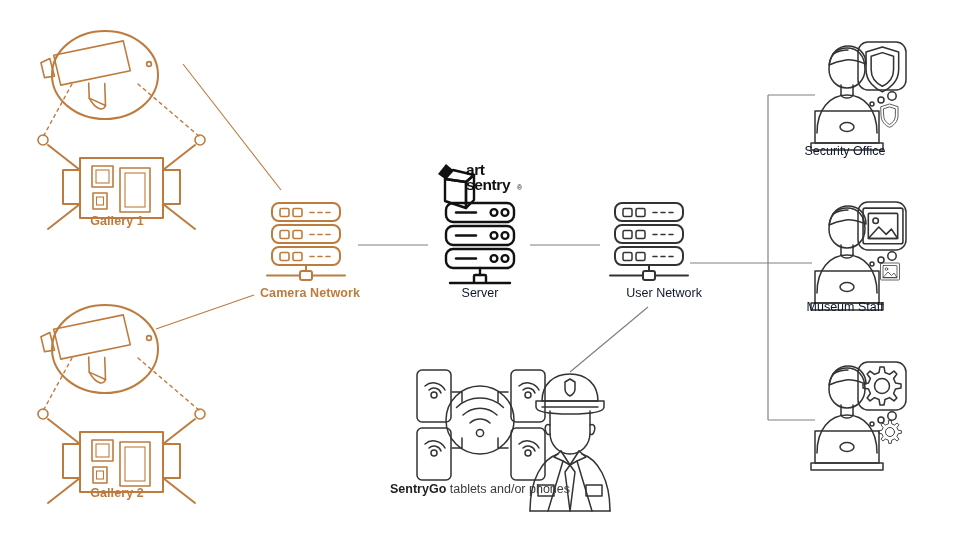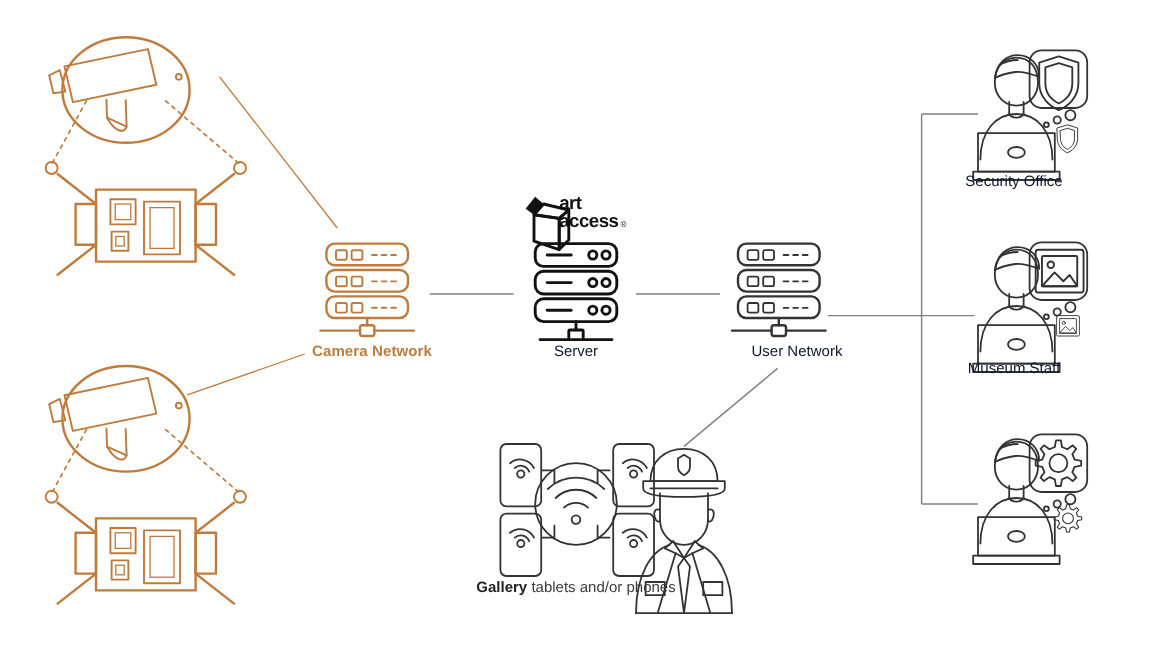--- a/index.html
+++ b/index.html
@@ -387,37 +387,39 @@
       <g transform="translate(445,385)">
           <use href="#wifi-hub"></use>
         </g>
     </g>
 
     <g transform="translate(528,365)">
       <use href="#guard-glyph"></use>
     </g>
   </svg>
 
-
+  <div class="lbl lbl-orange" style="left:0; width:234px; top:214px;">Gallery 1</div>
+
+  <div class="lbl lbl-orange" style="left:0; width:234px; top:486px;">Gallery 2</div>
 
   <div class="lbl lbl-orange" style="left:220px; width:180px; top:286px;">Camera Network</div>
 
   <div class="lbl lbl-dark" style="left:400px; width:160px; top:286px;">Server</div>
 
   <div class="lbl lbl-dark" style="left:542px; width:160px; top:286px;text-align:right;">User Network</div>
 
   <div class="lbl lbl-dark" style="left:760px; width:170px; top:144px;">Security Office</div>
 
   <div class="lbl lbl-dark" style="left:760px; width:170px; top:300px;text-align:center;">Museum Staff</div>
 
 
   <div style="position:absolute; left:466px; top:163px; font-family:Liberation Sans, sans-serif;
               font-weight:bold; font-size:15.5px; line-height:0.95; color:#111111; letter-spacing:-0.4px;">
     <div>art</div>
-    <div>access</div>
+    <div>sentry</div>
   </div>
   <div style="position:absolute; left:517px; top:184px; font-size:7px; color:#111111;">®</div>
 
   <div class="caption" style="left:350px; top:480px;">
-    <div><b>Gallery</b><span> tablets and/or phones</span></div>
+    <div><b>SentryGo</b><span> tablets and/or phones</span></div>
   </div>
 
 </div>
 
 </body></html>

